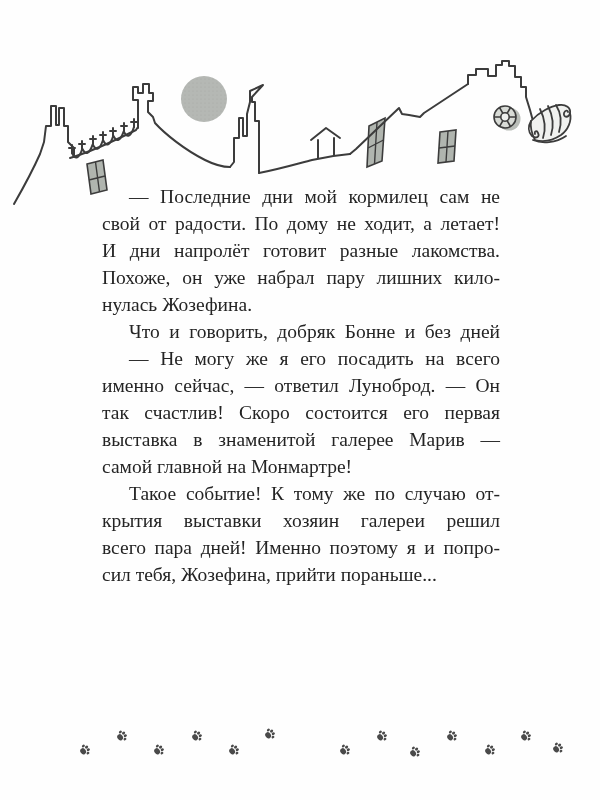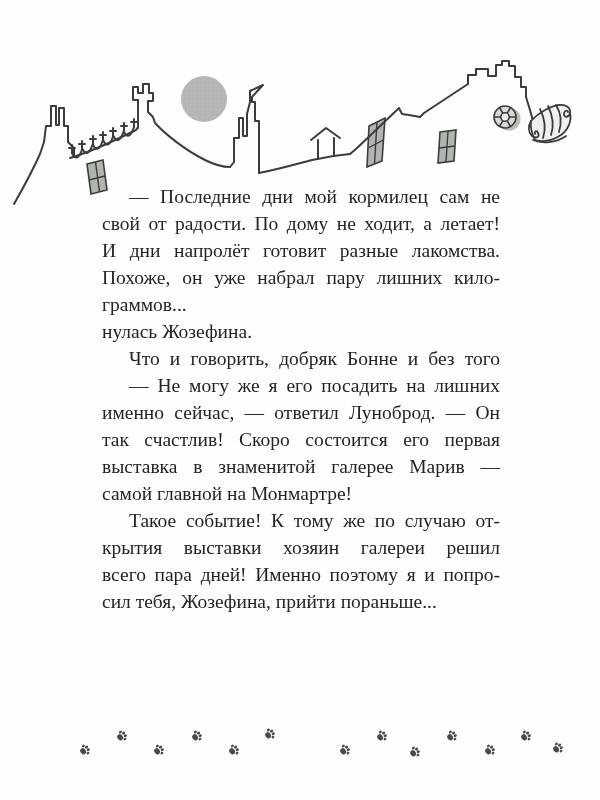--- a/index.html
+++ b/index.html
@@ -84,24 +84,23 @@
       <path d="M531,99 C528,104 528,110 532,114 C536,117 540,115 538,111 C537,108 534,109 535,112"></path>
       <path d="M533,118 C542,122 556,121 566,114"></path>
     </g>
   </svg>
 
   <div class="textblock">
     <div class="ln first">— Последние дни мой кормилец сам не</div>
     <div class="ln">свой от радости. По дому не ходит, а летает!</div>
     <div class="ln">И дни напролёт готовит разные лакомства.</div>
     <div class="ln">Похоже, он уже набрал пару лишних кило-</div>
-    <div class="ln last">граммов...</div>
     <div class="ln last">нулась Жозефина.</div>
-    <div class="ln first">Что и говорить, добряк Бонне и без того</div>
-    <div class="ln first">— Не могу же я его посадить на лишних</div>
+    <div class="ln first">Что и говорить, добряк Бонне и без дней</div>
+    <div class="ln first">— Не могу же я его посадить на всего</div>
     <div class="ln">именно сейчас, — ответил Луноброд. — Он</div>
     <div class="ln">так счастлив! Скоро состоится его первая</div>
     <div class="ln">выставка в знаменитой галерее Марив —</div>
     <div class="ln last">самой главной на Монмартре!</div>
     <div class="ln first">Такое событие! К тому же по случаю от-</div>
     <div class="ln">крытия выставки хозяин галереи решил</div>
     <div class="ln">всего пара дней! Именно поэтому я и попро-</div>
     <div class="ln last">сил тебя, Жозефина, прийти пораньше...</div>
   </div>
 

